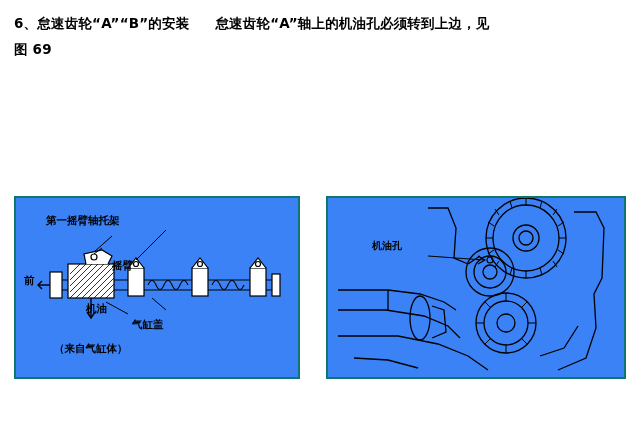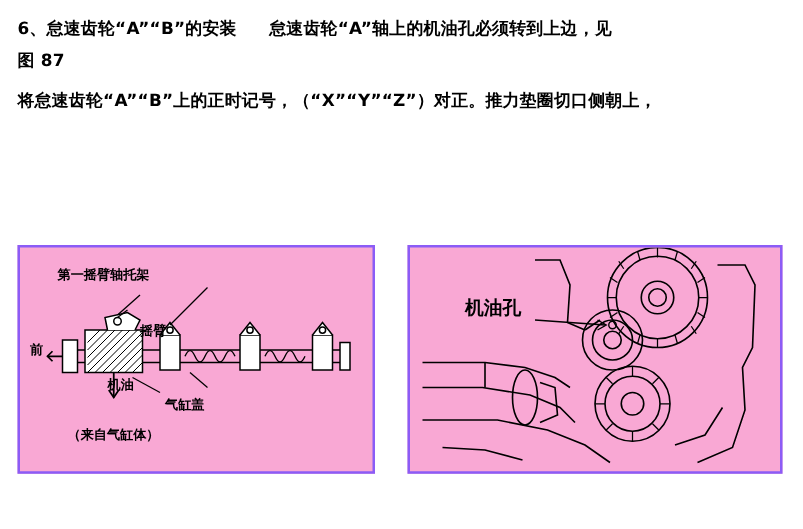--- a/index.html
+++ b/index.html
@@ -45,23 +45,23 @@
     left: 14px;
     top: 196px;
     width: 612px;
     display: flex;
     justify-content: space-between;
   }
   .fig {
     position: relative;
   }
   .fig-box {
-    border: 2px solid #8b5cf6;
+    border: 2px solid #0f766e;
     box-sizing: border-box;
-    background: #f9a8d4;
+    background: #3b82f6;
     position: relative;
     overflow: hidden;
   }
   .fig-left .fig-box { width: 286px; height: 183px; }
   .fig-right .fig-box { width: 300px; height: 183px; }
   .caption {
     text-align: center;
     font-size: 13px;
     font-weight: 700;
     margin-top: 17px;
@@ -76,25 +76,25 @@
   }
   svg { display: block; }
 </style>
 </head>
 <body>
 
 <div class="page">
 
   <p class="para p1">
     <span>6、怠速齿轮“A”“B”的安装</span><span class="gap-wide"></span><span>怠速齿轮“A”轴上的机油孔必须转到上边，见</span><br>
-    <span>图 87</span>
+    <span>图 69</span>
   </p>
 
   <p class="para p2">
-    <span>将怠速齿轮“A”“B”上的正时记号，（“X”“Y”“Z”）对正。推力垫圈切口侧朝上，</span><br>
+    <br>
   </p>
 
   <div class="figures">
 
     <div class="fig fig-left">
       <div class="fig-box">
 
         <svg width="282" height="179" viewBox="0 0 282 179">
           <g stroke="#000" fill="none" stroke-width="1.2">
 
@@ -221,18 +221,18 @@
             <path d="M212 158 L236 150 L250 128"></path>
             <path d="M26 160 L60 162 L90 170"></path>
           </g>
 
           <g stroke="#000" stroke-width="1.1" fill="none">
             <line x1="100" y1="58" x2="156" y2="62"></line>
             <path d="M150 58 L157 62 L150 66"></path>
           </g>
         </svg>
 
-        <div class="lbl" style="left:44px; top:42px; font-size:15px;">机油孔</div>
+        <div class="lbl" style="left:44px; top:42px; font-size:10px;">机油孔</div>
       </div>
     </div>
 
   </div>
 </div>
 
 </body></html>

